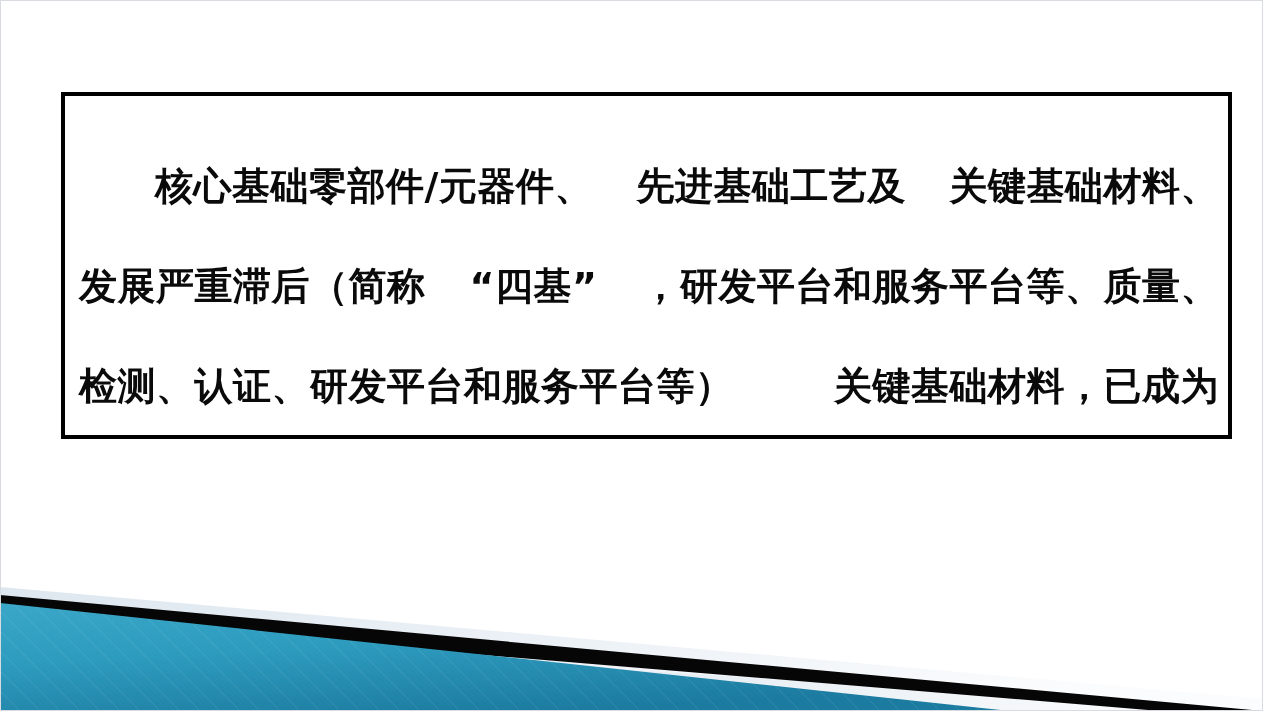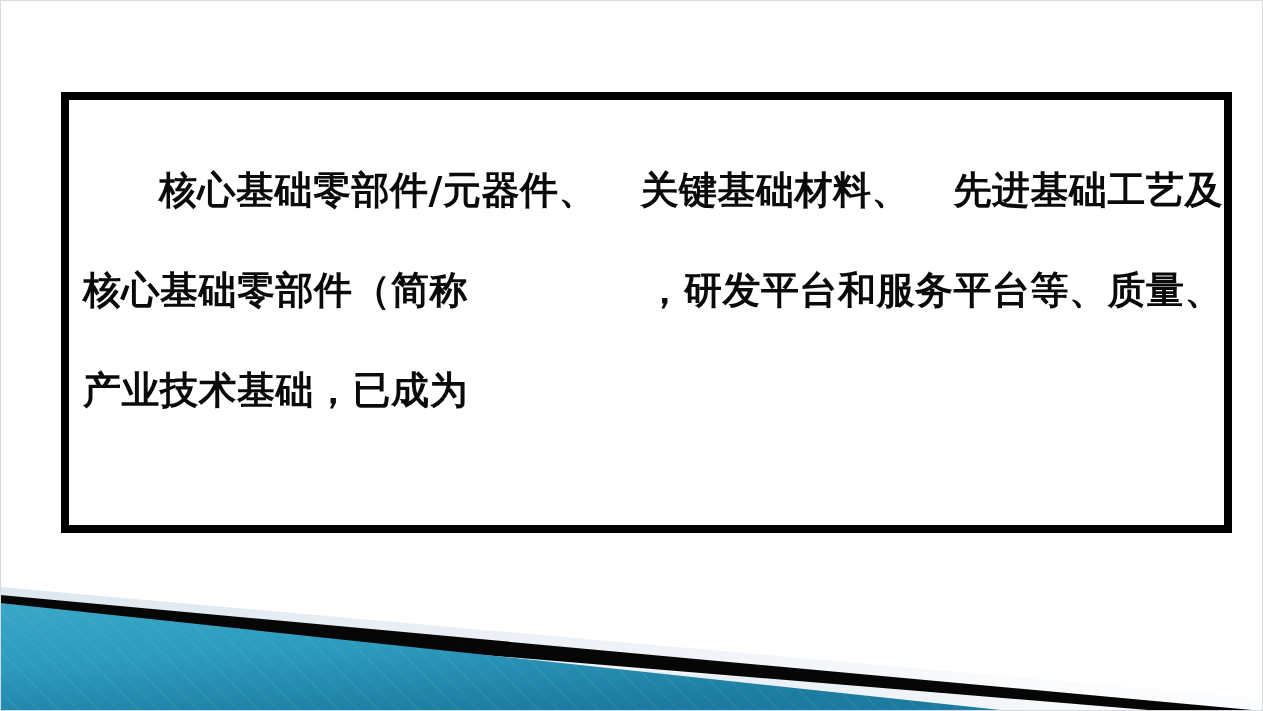--- a/index.html
+++ b/index.html
@@ -17,23 +17,23 @@
     overflow: hidden;
     font-family: "DejaVu Sans", "Liberation Sans", sans-serif;
   }
 
   
   #content-box {
     position: absolute;
     left: 61px;
     top: 92px;
     width: 1171px;
-    height: 441px;
+    height: 347px;
     box-sizing: border-box;
-    border: 8px solid #000000;
+    border: 4px solid #000000;
     background: #ffffff;
     padding-left: 36px;
   }
 
   #paragraph {
     position: absolute;
     left: 14px;
     top: 40px;
     width: 1140px;
     color: #0a0a0a;
@@ -94,31 +94,33 @@
 <body>
 
 <div id="slide">
 
   <div id="content-box">
 
     <div id="paragraph">
 
       <span class="line justified">
         <span><span class="indent"></span><span>核心基础零部件/元器件、</span></span>
+        <span>先进基础工艺及</span>
         <span>关键基础材料、</span>
-        <span>先进基础工艺及</span>
       </span>
 
       <span class="line justified">
-        <span>核心基础零部件（简称</span>
+        <span>发展严重滞后（简称</span>
+        <span>“四基”</span>
         <span>，研发平台和服务平台等、质量、</span>
       </span>
 
       <span class="line justified">
-        <span>产业技术基础，已成为</span>
+        <span>检测、认证、研发平台和服务平台等）</span>
+        <span>关键基础材料，已成为</span>
       </span>
 
 
     </div>
   </div>
 
   <div id="deco">
     <svg class="deco-pale" width="1263" height="160" viewBox="0 0 1263 160" preserveAspectRatio="none">
       <defs>
         <linearGradient id="tealGrad" x1="0" y1="0" x2="0.55" y2="1">

